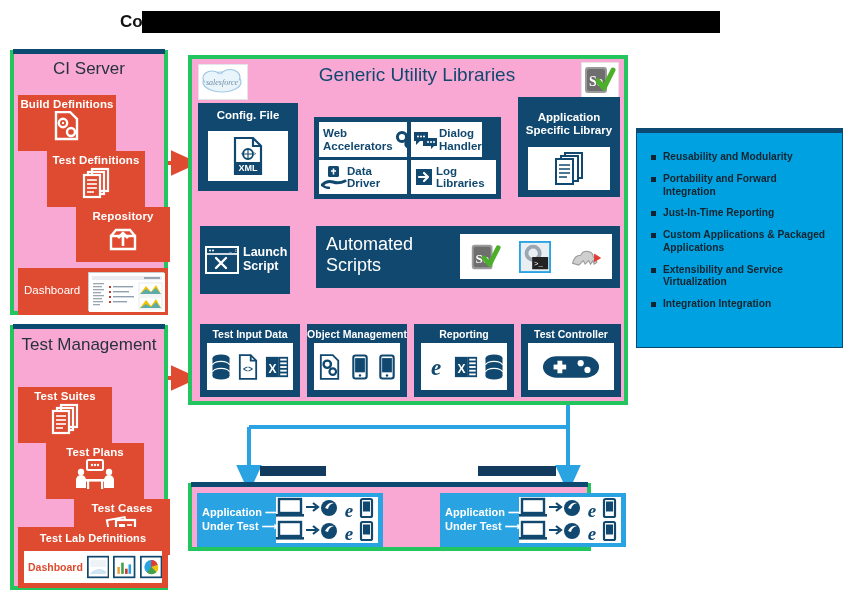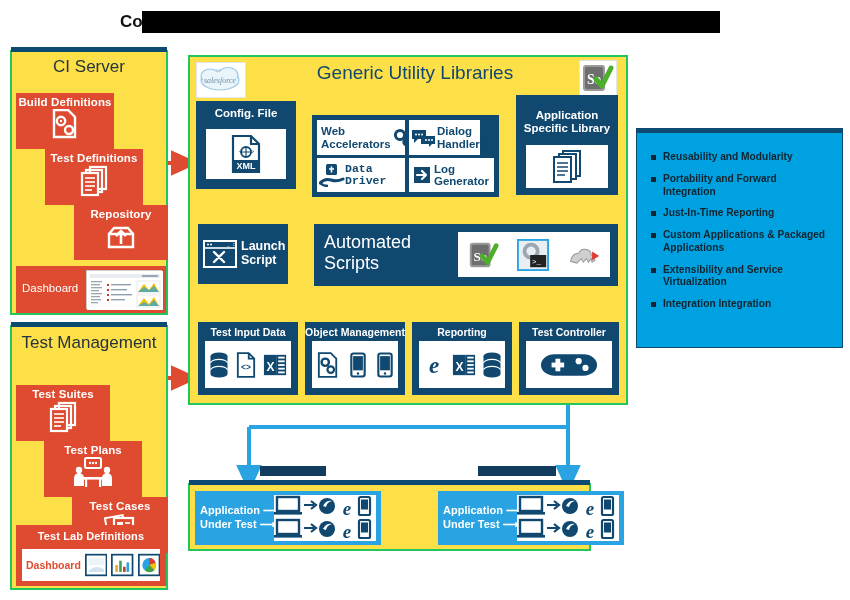--- a/index.html
+++ b/index.html
@@ -19,22 +19,22 @@
     font-size:17px;font-weight:bold;color:#111;
     white-space:nowrap;line-height:24px;
   }
   #title-redaction{
     position:absolute;left:22px;top:1px;width:578px;height:22px;
     background:#000;
   }
 
   
   .panel{
-    background:#fde047;
-    border:2px solid #22c55e;
+    background:#f9a8d4;
+    border:4px solid #22c55e;
     box-sizing:border-box;
   }
   .panel-topbar{
     position:absolute;left:-1px;top:-5px;right:-1px;height:5px;
     background:#0d4a72;
   }
   .panel-title{
     text-align:center;color:#26323c;font-size:17px;
     line-height:1.05;padding-top:6px;
   }
@@ -367,56 +367,56 @@
             <circle cx="11" cy="6.5" r="1"></circle>
           </g>
         <g fill="#fff">
             <circle cx="15" cy="12" r="1"></circle>
             <circle cx="18" cy="12" r="1"></circle>
             <circle cx="21" cy="12" r="1"></circle>
           </g>
       </svg>
       <span style="flex:1;">Dialog Handlers</span>
     </div>
-    <div class="util abs" style="left:5px;top:43px;width:88px;height:34px;padding-left:2px;font-family:Liberation Mono, monospace;">
+    <div class="util abs" style="left:5px;top:43px;width:88px;height:34px;padding-left:2px;">
       <svg width="26" height="24" viewBox="0 0 26 24" style="flex:none;">
         <rect x="7" y="1" width="11" height="11" rx="1.5" fill="#10486f"></rect>
         <path d="M12.5 3.5 v6 M10 6 h5" stroke="#fff" stroke-width="1.6"></path>
         <path d="M1 20 q5 -5 11 -3 q6 2 12 -1" fill="none" stroke="#10486f" stroke-width="3" stroke-linecap="round"></path>
         <path d="M1 20 q3 3 8 3" fill="none" stroke="#10486f" stroke-width="2.4"></path>
       </svg>
       <span style="flex:1;">Data Driver</span>
     </div>
     <div class="util abs" style="left:97px;top:43px;width:85px;height:34px;padding-left:3px;">
       <svg width="22" height="20" viewBox="0 0 22 20" style="flex:none;">
         <path d="M2 2 h16 v16 h-16 z" fill="#10486f"></path>
         <path d="M5 10 h9 M10 6 l4 4 l-4 4" fill="none" stroke="#fff" stroke-width="2.2" stroke-linecap="round" stroke-linejoin="round"></path>
       </svg>
-      <span style="flex:1;">Log Generator</span>
+      <span style="flex:1;">Log Libraries</span>
     </div>
   </div>
 
   <div class="dk abs" style="left:326px;top:38px;width:102px;height:100px;">
     <div class="hd" style="font-size:11.5px;padding-top:14px;line-height:1.15;">Application Specific Library</div>
     <div class="white-card abs" style="left:10px;top:50px;width:82px;height:43px;display:flex;align-items:center;justify-content:center;">
       <svg width="32" height="36" viewBox="0 0 32 36">
         <rect x="12" y="2" width="17" height="25" fill="#fff" stroke="#10486f" stroke-width="2"></rect>
         <rect x="8" y="5" width="17" height="25" fill="#fff" stroke="#10486f" stroke-width="2"></rect>
         <rect x="3" y="8" width="17" height="25" fill="#fff" stroke="#10486f" stroke-width="2"></rect>
         <g stroke="#10486f" stroke-width="1.5">
           <line x1="6" y1="14" x2="17" y2="14"></line>
             <line x1="6" y1="18" x2="17" y2="18"></line>
           <line x1="6" y1="22" x2="17" y2="22"></line>
             <line x1="6" y1="26" x2="14" y2="26"></line>
         </g>
       </svg>
     </div>
   </div>
 
-  <div class="dk abs" style="left:8px;top:167px;width:90px;height:60px;display:flex;align-items:center;">
+  <div class="dk abs" style="left:8px;top:167px;width:90px;height:68px;display:flex;align-items:center;">
     <svg width="36" height="30" viewBox="0 0 36 30" style="flex:none;margin-left:4px;">
       <rect x="2" y="2" width="32" height="26" fill="#10486f" stroke="#fff" stroke-width="2"></rect>
       <line x1="2" y1="9" x2="34" y2="9" stroke="#fff" stroke-width="1.6"></line>
       <g fill="#fff">
           <circle cx="6" cy="5.5" r="1"></circle>
           <circle cx="9" cy="5.5" r="1"></circle>
         </g>
       <g fill="#fff" font-family="Liberation Mono, monospace" font-size="5">
         <text x="25" y="7">_ □ ×</text>
       </g>

